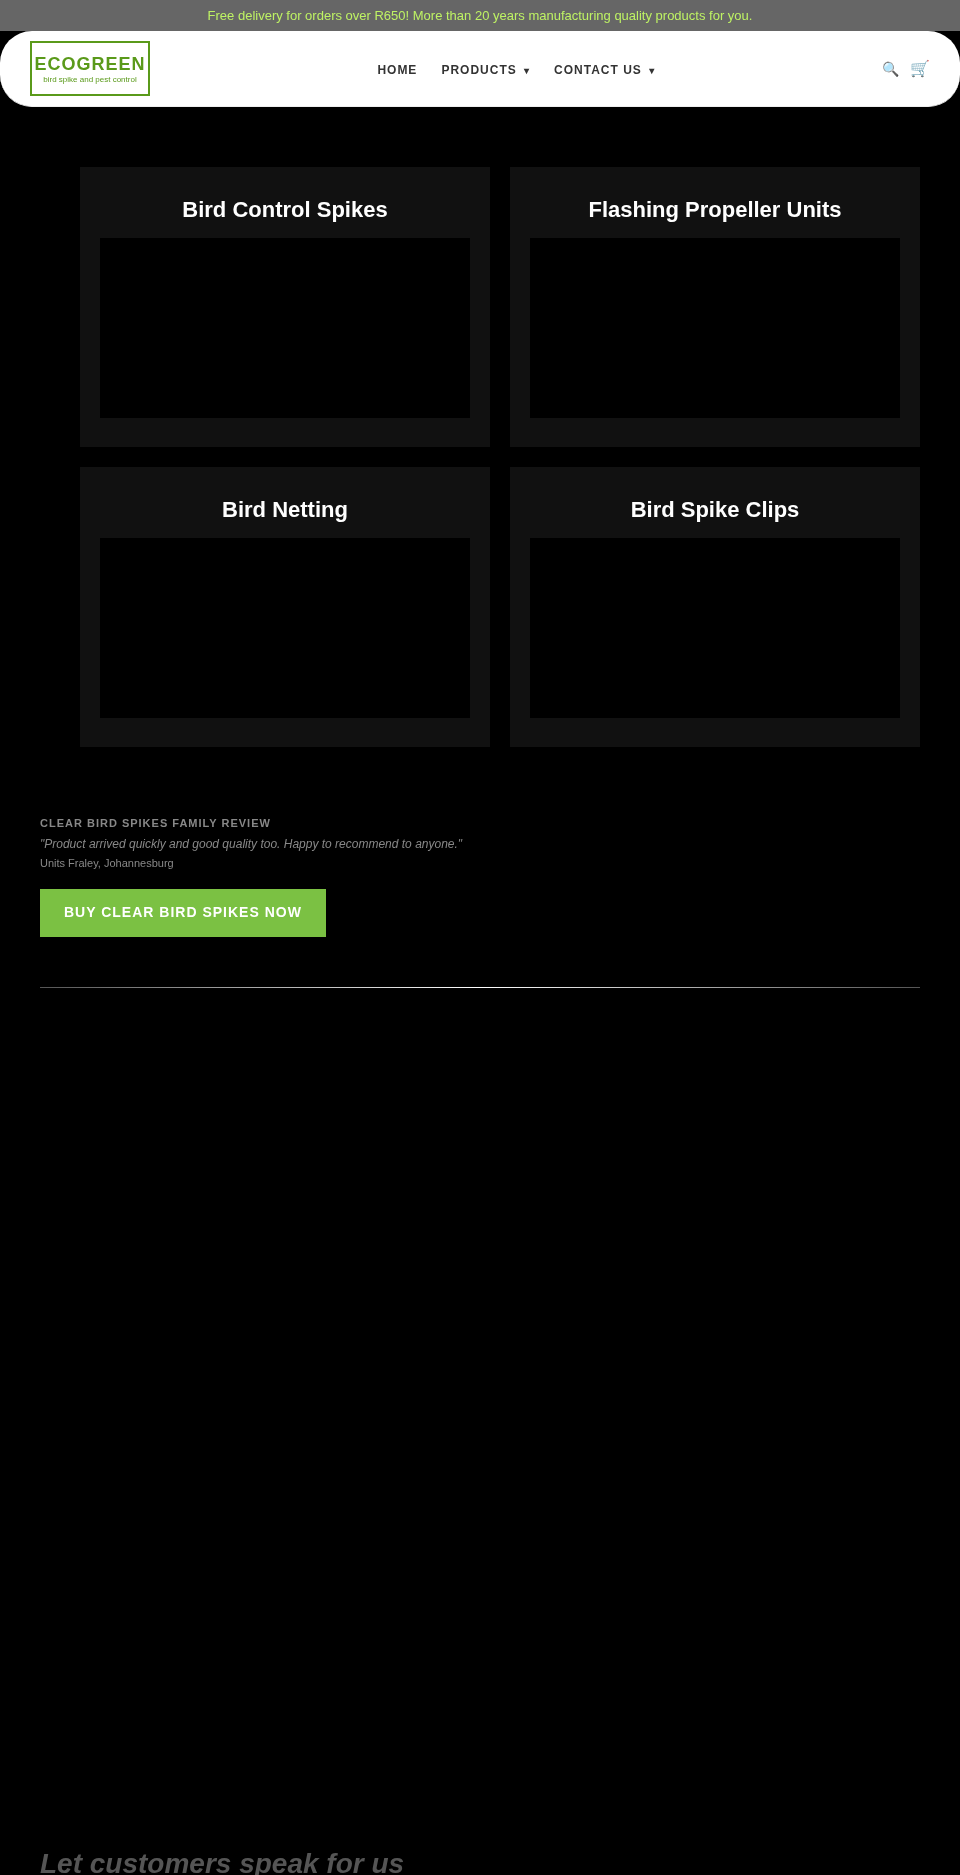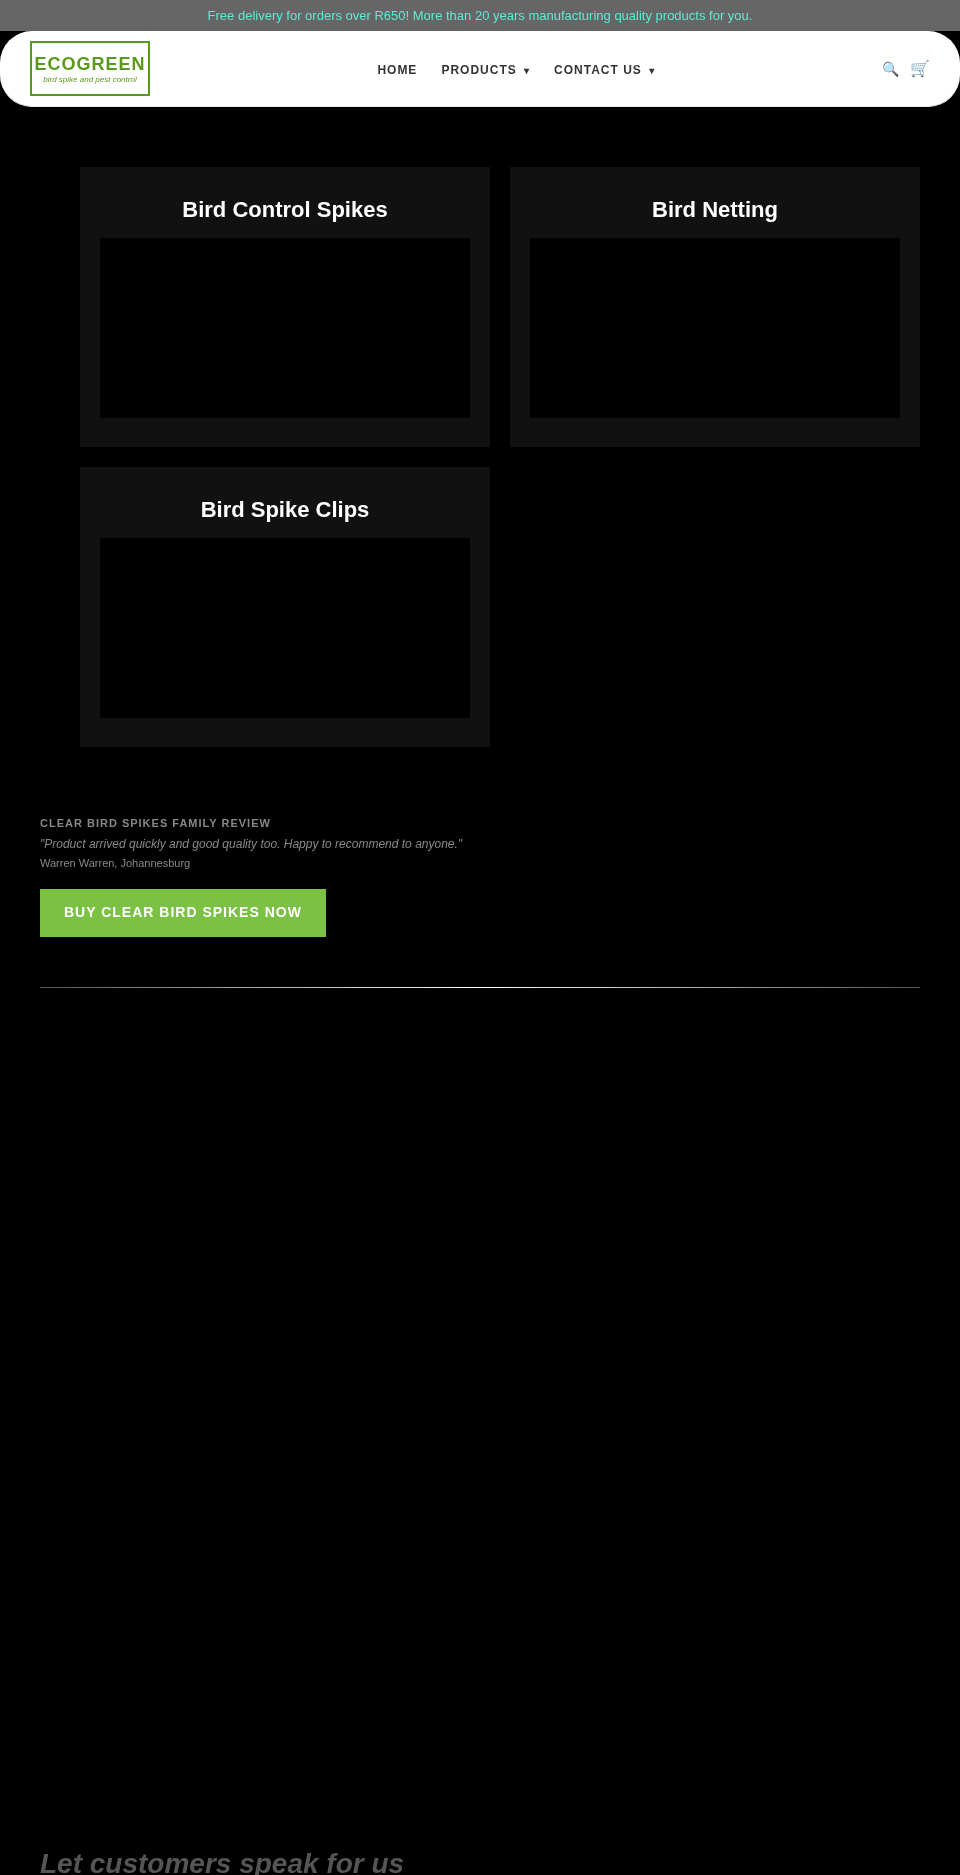--- a/index.html
+++ b/index.html
@@ -10,21 +10,21 @@
       width: 960px;
       min-height: 1875px;
     }
 
     
     .top-banner {
       background: #666;
       text-align: center;
       padding: 8px 20px;
       font-size: 13px;
-      color: #5eead4;
+      color: #bef264;
     }
 
     
     .header {
       background: #fff;
       display: flex;
       align-items: center;
       justify-content: space-between;
       padding: 10px 30px;
       border-bottom: 1px solid #eee;
@@ -47,21 +47,20 @@
     .logo-name {
       color: #5a9a1a;
       font-size: 18px;
       font-weight: bold;
       letter-spacing: 1px;
     }
     .logo-sub {
       color: #5a9a1a;
       font-size: 8px;
       text-align: center;
-      font-style: italic;
     }
     .nav-links {
       display: flex;
       align-items: flex-start;
       gap: 24px;
       list-style: none;
     }
     .nav-links li a {
       color: #333;
       text-decoration: none;
@@ -229,38 +228,42 @@
 </header>
 
 <section class="products-section">
   <div class="products-grid">
 
     <div class="product-card">
       <div class="product-card-title">Bird Control Spikes</div>
       <div class="product-image-placeholder"></div>
     </div>
 
+    <div class="product-card">
+      <div class="product-card-title">Flashing Propeller Units</div>
+      <div class="product-image-placeholder"></div>
+    </div>
 
     <div class="product-card">
       <div class="product-card-title">Bird Netting</div>
       <div class="product-image-placeholder"></div>
     </div>
 
     <div class="product-card">
       <div class="product-card-title">Bird Spike Clips</div>
       <div class="product-image-placeholder"></div>
     </div>
 
   </div>
 </section>
 
 <section class="testimonial-section">
   <div class="testimonial-heading">CLEAR BIRD SPIKES FAMILY REVIEW</div>
   <div class="testimonial-quote">"Product arrived quickly and good quality too. Happy to recommend to anyone."</div>
-  <div class="testimonial-author">Warren Warren, Johannesburg</div>
+  <div class="testimonial-author">Units Fraley, Johannesburg</div>
   <button class="cta-button">BUY CLEAR BIRd SPIKES Now</button>
 </section>
 
 <div class="divider"></div>
 
 <div class="large-black-section"></div>
 
 <section class="customers-section">
   <div class="customers-heading">Let customers speak for us</div>
 

